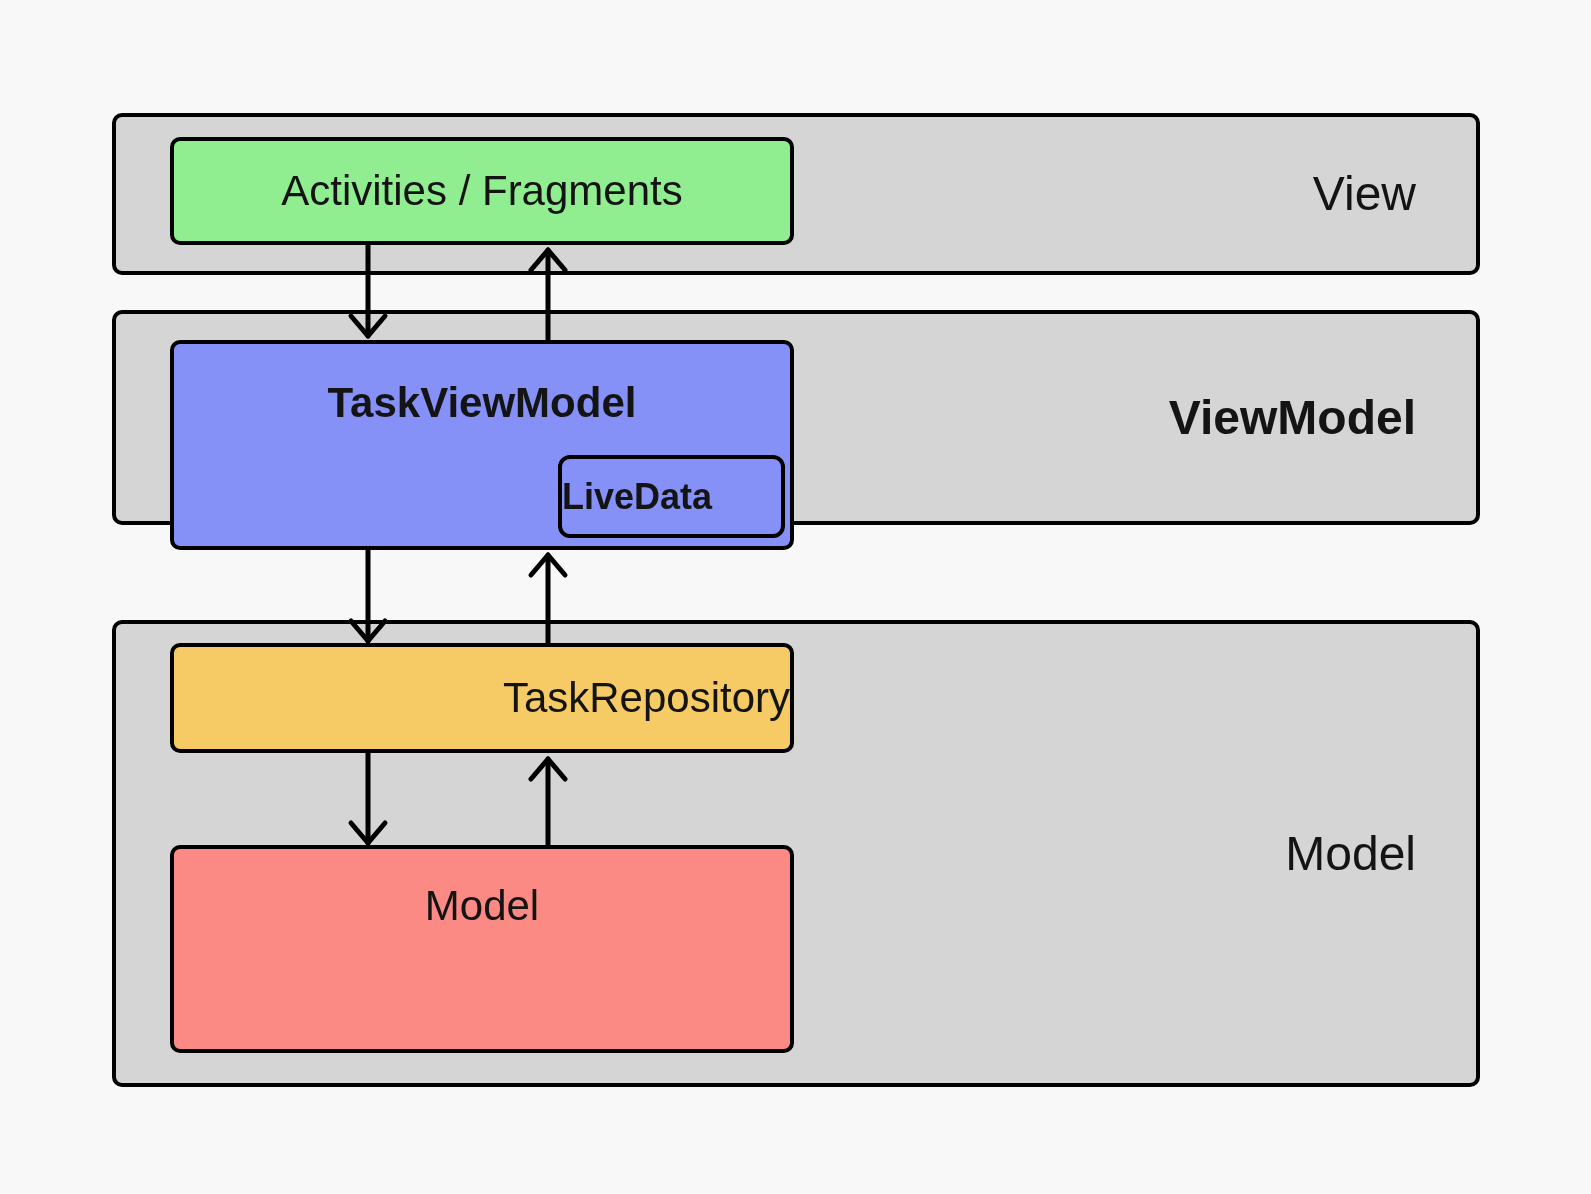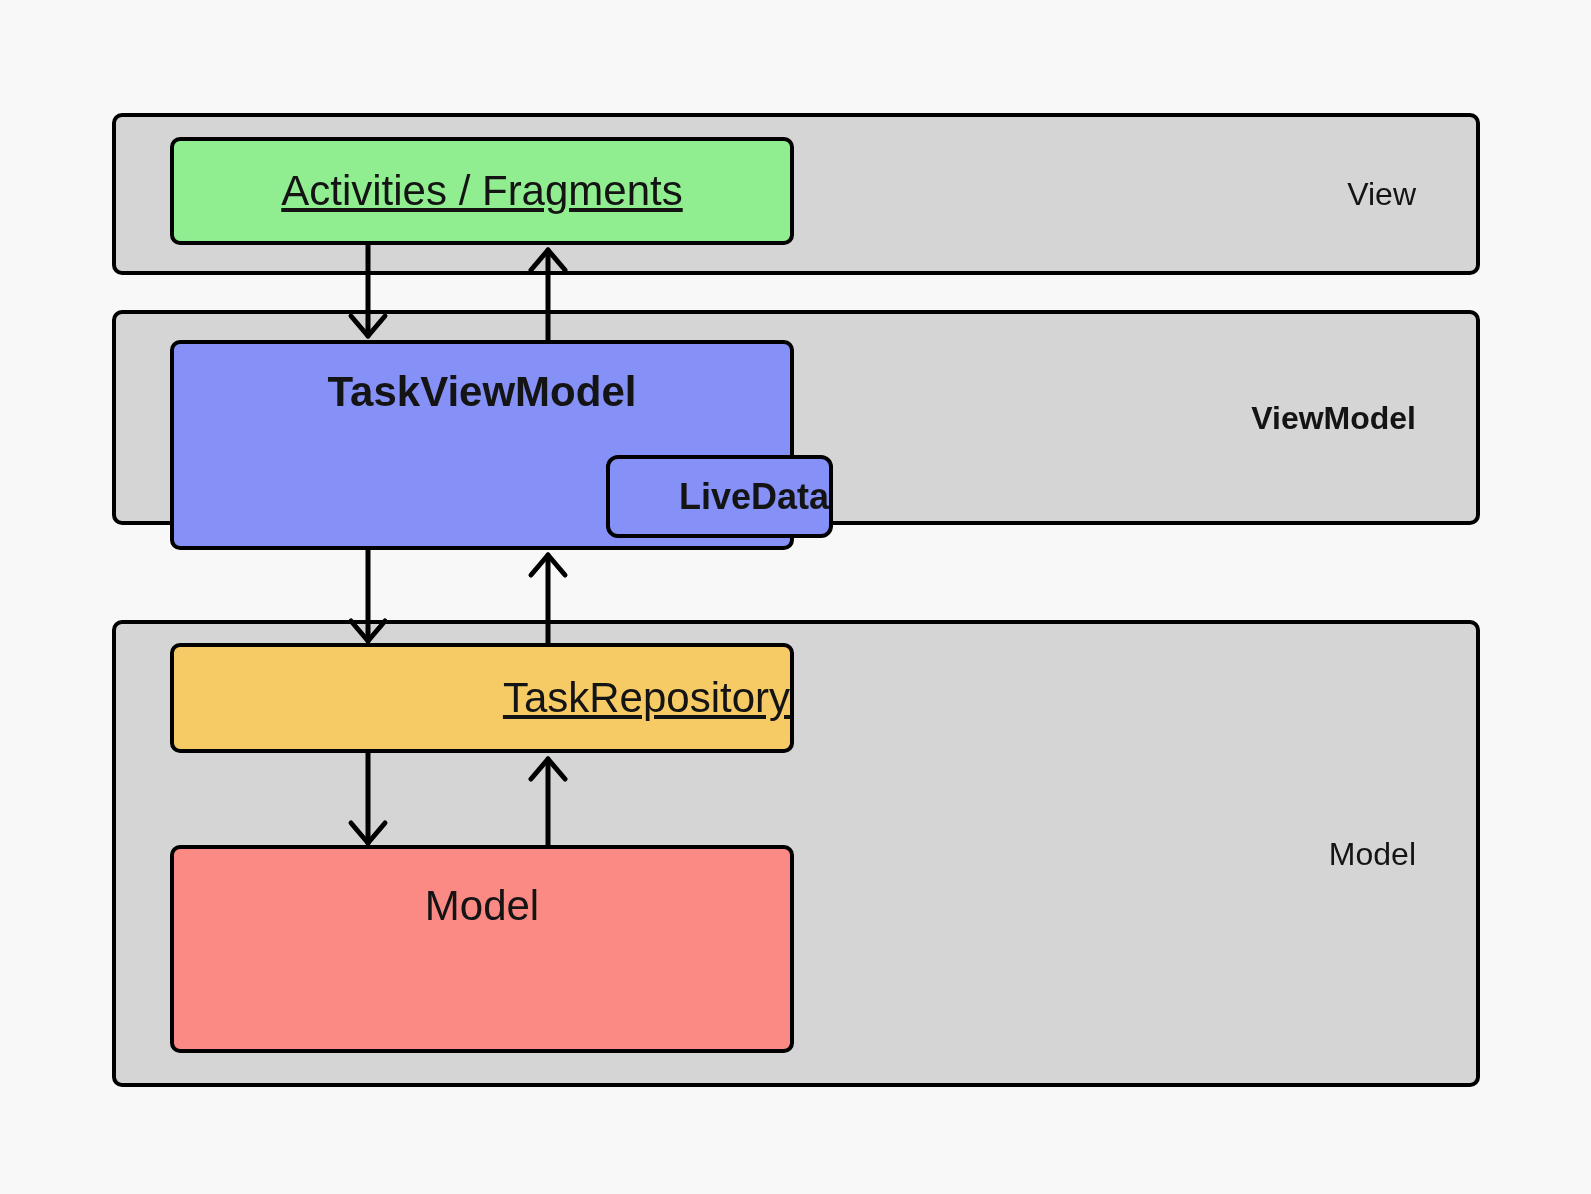--- a/index.html
+++ b/index.html
@@ -26,74 +26,72 @@
     box-sizing: border-box;
   }
   .band-view      { top: 113px; height: 162px; }
   .band-viewmodel { top: 310px; height: 215px; font-weight: bold; }
   .band-model     { top: 620px; height: 467px; }
   .band-label {
     position: absolute;
     right: 60px;
     top: 50%;
     transform: translateY(-50%);
-    font-size: 32px;
+    font-size: 48px;
     line-height: 1;
     white-space: nowrap;
   }
   .node {
     position: absolute;
     border: 4px solid var(--stroke, #000);
     border-radius: 10px;
     box-sizing: border-box;
     font-size: 42px;
     line-height: 1;
   }
   .node-centered {
     display: flex;
     align-items: center;
     justify-content: center;
-    text-decoration: underline;
   }
   .node-title {
     display: block;
     text-align: center;
     white-space: nowrap;
   }
   .node-activities {
     left: 54px; top: 20px; width: 624px; height: 108px;
     background: var(--green, #90ee90);
   }
   .node-taskviewmodel {
     left: 54px; top: 26px; width: 624px; height: 210px;
     background: var(--blue, #8691f8);
   }
-  .node-taskviewmodel .node-title { padding-top: 27px; }
+  .node-taskviewmodel .node-title { padding-top: 38px; }
   .node-taskrepository {
     left: 54px; top: 19px; width: 624px; height: 110px;
     background: var(--yellow, #f6cb66);
     justify-content: flex-end;
   }
   .node-model {
     left: 54px; top: 221px; width: 624px; height: 208px;
     background: var(--red, #fb8a84);
   }
   .node-model .node-title { padding-top: 36px; }
   .subnode {
     position: absolute;
     border: 4px solid var(--stroke, #000);
     border-radius: 12px;
     box-sizing: border-box;
     font-size: 36px;
     line-height: 1;
     display: flex;
     align-items: center;
-    justify-content: flex-end;
+    justify-content: flex-start;
     white-space: nowrap;
-    margin-left: 48px;
   }
   .subnode-livedata {
     left: 384px; top: 111px; width: 227px; height: 83px;
     background: var(--blue, #8691f8);
   }
   .subnode-roomdb {
     left: 268px; top: 114px; width: 343px; height: 79px;
     background: var(--red, #fb8a84);
   }
   .arrow-layer {

